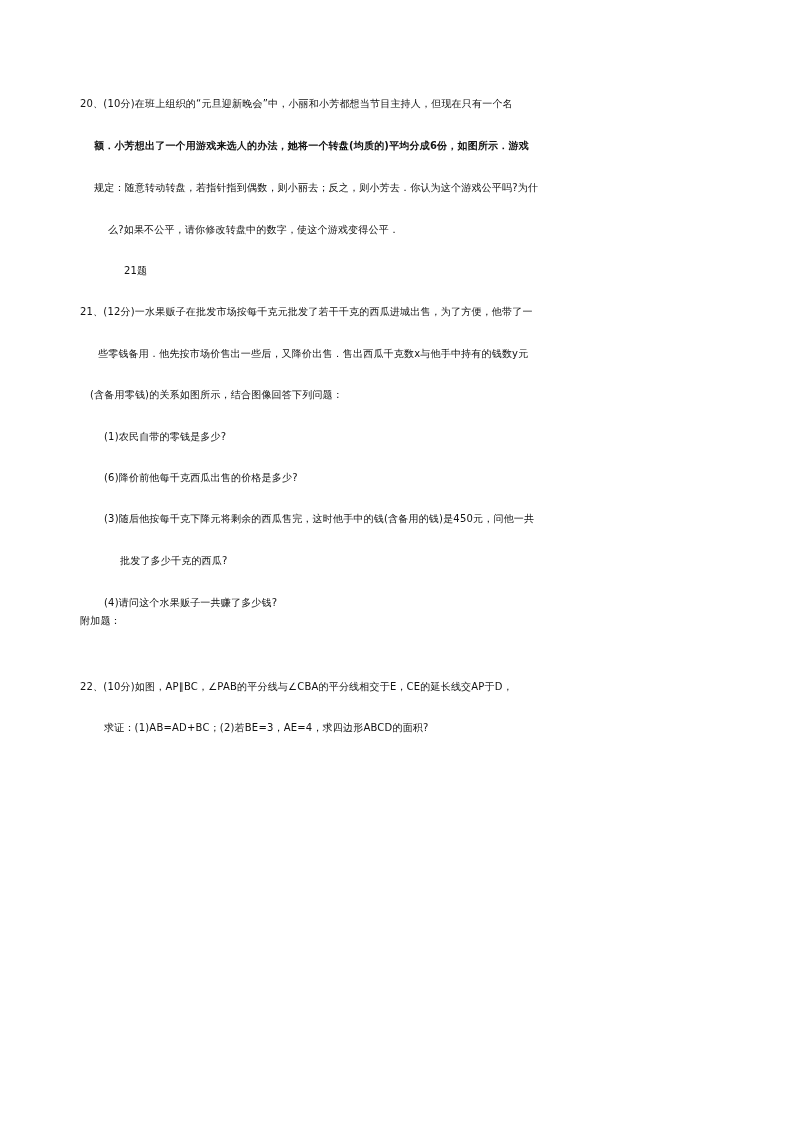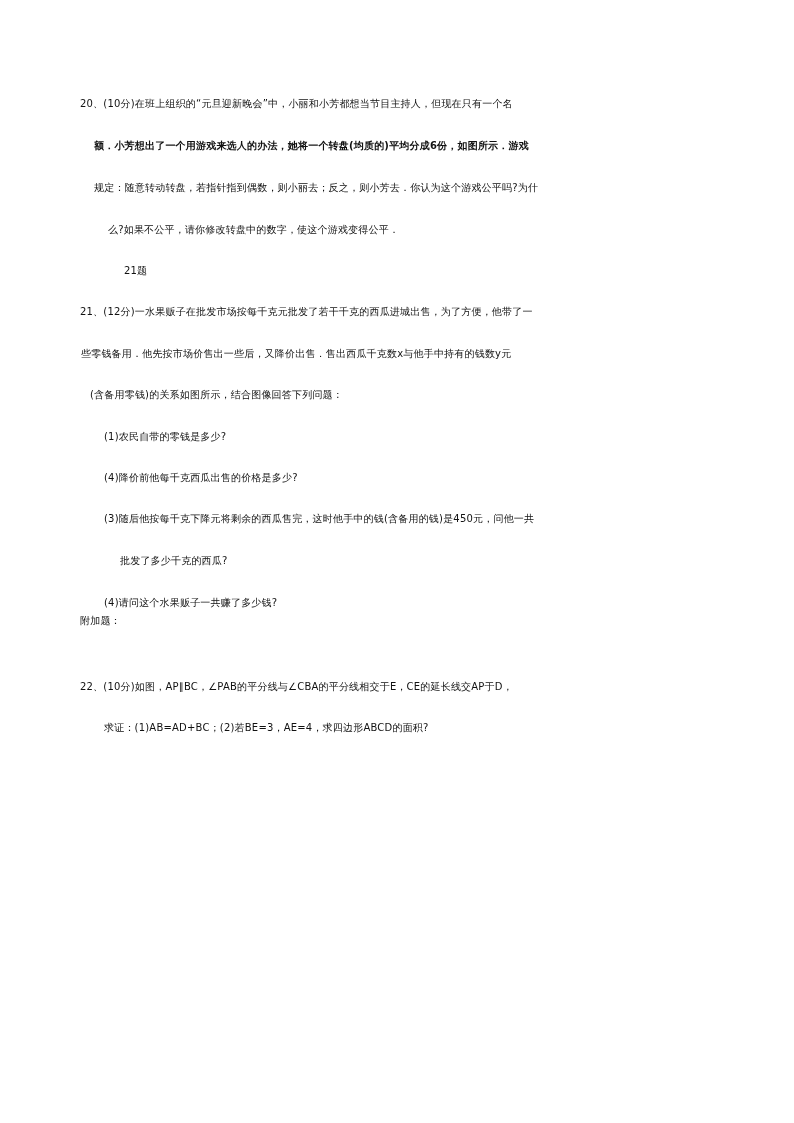--- a/index.html
+++ b/index.html
@@ -11,24 +11,24 @@
 <body>
 
 <div>
   <div class="line" style="left:80px; top:95px;">20、(10分)在班上组织的“元旦迎新晚会”中，小丽和小芳都想当节目主持人，但现在只有一个名</div>
   <div class="line" style="left:94px; top:137px;font-weight:bold;">额．小芳想出了一个用游戏来选人的办法，她将一个转盘(均质的)平均分成6份，如图所示．游戏</div>
   <div class="line" style="left:94px; top:179px;">规定：随意转动转盘，若指针指到偶数，则小丽去；反之，则小芳去．你认为这个游戏公平吗?为什</div>
   <div class="line" style="left:108px; top:221px;">么?如果不公平，请你修改转盘中的数字，使这个游戏变得公平．</div>
   <div class="line" style="left:124px; top:262px;">21题</div>
 
   <div class="line" style="left:80px; top:303px;text-align:right;">21、(12分)一水果贩子在批发市场按每千克元批发了若干千克的西瓜进城出售，为了方便，他带了一</div>
-  <div class="line" style="left:81px; top:345px;">些零钱备用．他先按市场价售出一些后，又降价出售．售出西瓜千克数x与他手中持有的钱数y元</div>
+  <div class="line" style="left:98px; top:345px;">些零钱备用．他先按市场价售出一些后，又降价出售．售出西瓜千克数x与他手中持有的钱数y元</div>
   <div class="line" style="left:90px; top:386px;">(含备用零钱)的关系如图所示，结合图像回答下列问题：</div>
   <div class="line" style="left:104px; top:428px;">(1)农民自带的零钱是多少?</div>
-  <div class="line" style="left:104px; top:469px;">(4)降价前他每千克西瓜出售的价格是多少?</div>
+  <div class="line" style="left:104px; top:469px;">(6)降价前他每千克西瓜出售的价格是多少?</div>
   <div class="line" style="left:104px; top:510px;">(3)随后他按每千克下降元将剩余的西瓜售完，这时他手中的钱(含备用的钱)是450元，问他一共</div>
   <div class="line" style="left:120px; top:552px;">批发了多少千克的西瓜?</div>
   <div class="line" style="left:104px; top:594px;">(4)请问这个水果贩子一共赚了多少钱?</div>
 
   <div class="line" style="left:80px; top:612px;">附加题：</div>
   <div class="line" style="left:80px; top:678px;">22、(10分)如图，AP∥BC，∠PAB的平分线与∠CBA的平分线相交于E，CE的延长线交AP于D，</div>
   <div class="line" style="left:104px; top:719px;text-align:right;">求证：(1)AB=AD+BC；(2)若BE=3，AE=4，求四边形ABCD的面积?</div>
 </div>
 
 </body></html>

